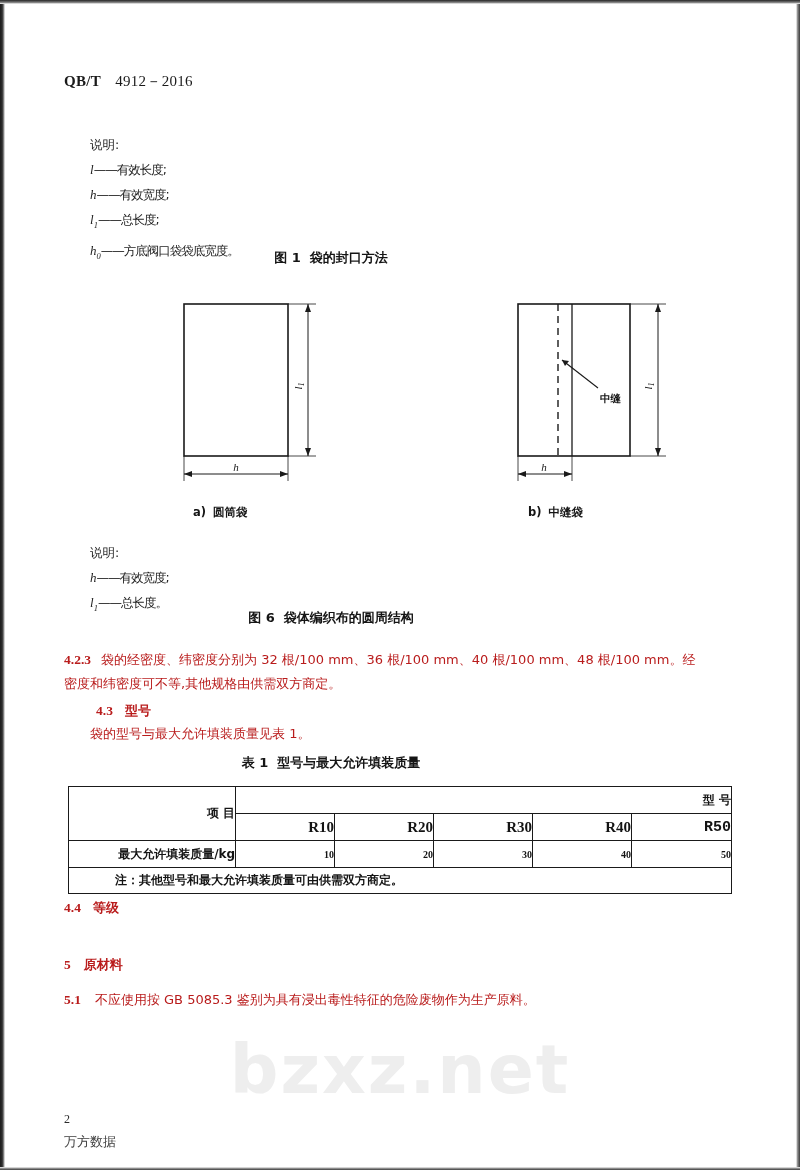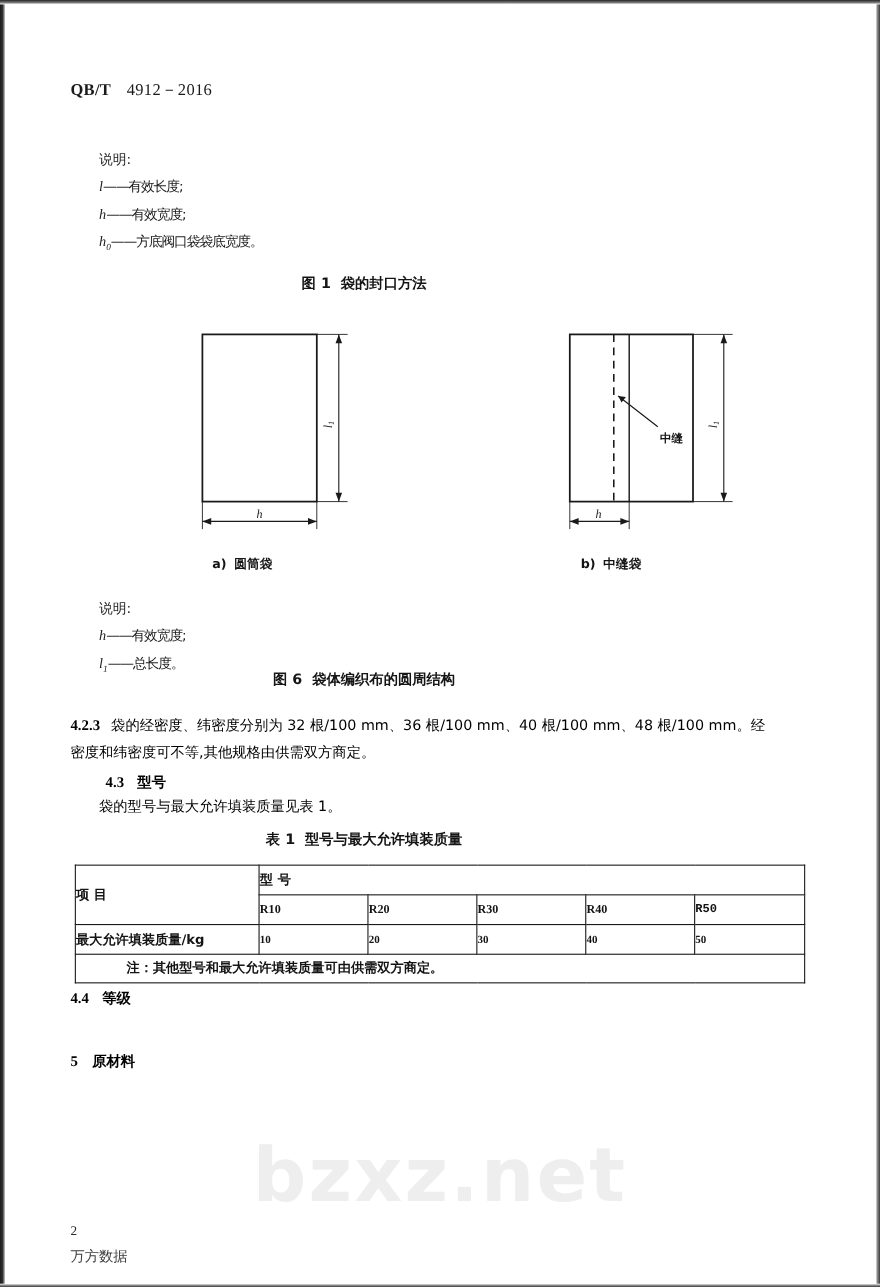--- a/index.html
+++ b/index.html
@@ -92,21 +92,21 @@
     color: #151515;
   }
   .subcap .gap { display: inline-block; width: 7px; }
 
   
   .body-txt {
     position: absolute;
     font-family: "DejaVu Sans", sans-serif;
     font-size: 13px;
     line-height: 24px;
-    color: #000000;
+    color: #b91c1c;
   }
   .sec-num {
     font-family: "Liberation Serif", serif;
     font-weight: bold;
     font-size: 13.5px;
   }
   .sec-head {
     font-weight: bold;
   }
   .indent { display: inline-block; width: 26px; }
@@ -114,27 +114,27 @@
   
   .tbl {
     position: absolute;
     border-collapse: collapse;
     font-family: "DejaVu Sans", sans-serif;
     font-size: 12px;
     color: #141414;
   }
   .tbl td {
     border: 1px solid #1a1a1a;
-    text-align: left;
+    text-align: right;
     padding: 0;
     height: 26px;
     vertical-align: middle;
     font-weight: bold;
   }
-  .tbl td.model { font-family: "Liberation Serif", serif; font-weight: bold; font-size: 11px; }
+  .tbl td.model { font-family: "Liberation Serif", serif; font-weight: bold; font-size: 15px; }
   .tbl td.num  { font-family: "Liberation Serif", serif; font-weight: bold; font-size: 10px; }
   .tbl td.item { font-weight: bold; }
   .tbl td.note {
     text-align: left;
     padding-left: 46px;
     font-weight: bold;
     font-size: 12px;
     height: 25px;
   }
 
@@ -185,20 +185,23 @@
     <span>4912－2016</span>
   </div>
 
   <div class="legend" style="left:90px; top:132px;">
     <div class="row">说明:</div>
     <div class="row">
       <span class="sym">l</span><span class="dash">——有效长度;</span>
     </div>
     <div class="row">
       <span class="sym">h</span><span class="dash">——有效宽度;</span>
+    </div>
+    <div class="row">
+      <span class="sym"><span>l</span><sub>1</sub></span><span class="dash">——总长度;</span>
     </div>
     <div class="row">
       <span class="sym"><span>h</span><sub>0</sub></span><span class="dash">——方底阀口袋袋底宽度。</span>
     </div>
   </div>
 
   <div class="figcap" style="top:249px;">
     <span>图 1</span><span class="gap"></span><span>袋的封口方法</span>
   </div>
 
@@ -320,19 +323,22 @@
   </table>
 
   <div class="body-txt" style="left:64px; top:896px;">
     <span class="sec-num">4.4</span><span style="display:inline-block;width:12px"></span><span class="sec-head">等级</span>
   </div>
 
   <div class="body-txt" style="left:64px; top:953px;">
     <span class="sec-num">5</span><span style="display:inline-block;width:13px"></span><span class="sec-head">原材料</span>
   </div>
 
+  <div class="body-txt" style="left:64px; top:988px;">
+    <span class="sec-num">5.1</span><span style="display:inline-block;width:14px"></span><span>不应使用按 GB 5085.3 鉴别为具有浸出毒性特征的危险废物作为生产原料。</span>
+  </div>
 
   <div class="watermark">bzxz.net</div>
 
   <div class="pageno">2</div>
   <div class="footer-brand">万方数据</div>
 
 </div>
 
 </body></html>

